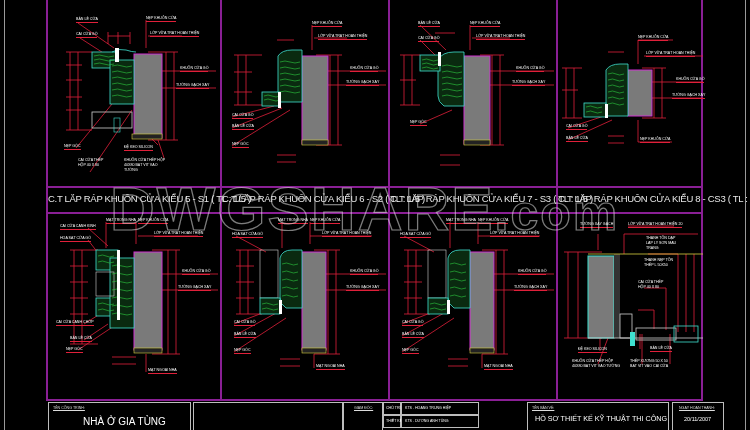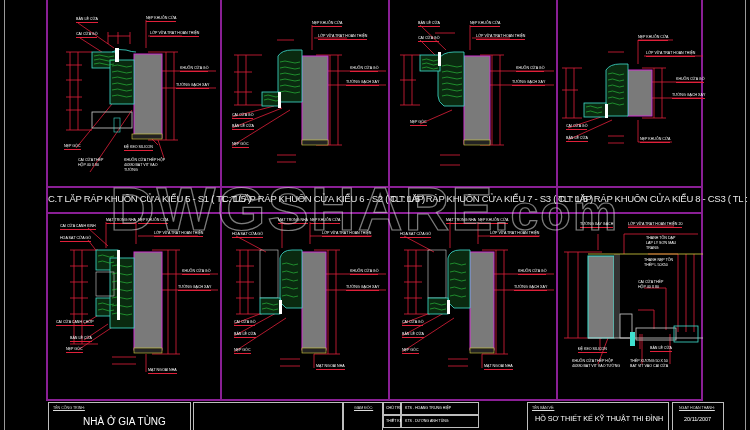--- a/index.html
+++ b/index.html
@@ -488,18 +488,18 @@
   <div class="tb-text" style="left:3px;top:3px;font-size:3.6px;">KTS . HOÀNG TRUNG HIỆP</div>
 </div>
 <div class="tb-cell" style="left:383px;top:415px;width:18px;height:13px;">
   <div class="tb-text" style="left:2px;top:3px;font-size:3.6px;">THIẾT KẾ</div>
 </div>
 <div class="tb-cell" style="left:401px;top:415px;width:78px;height:13px;">
   <div class="tb-text" style="left:3px;top:3px;font-size:3.6px;">KTS . DƯƠNG ANH TÙNG</div>
 </div>
 <div class="tb-cell" style="left:527px;top:402px;width:142px;height:30px;">
   <div class="tb-small" style="left:4px;top:3px;">TÊN BẢN VẼ:</div>
-  <div class="tb-text" style="left:7px;top:11px;font-size:7.2px;">HỒ SƠ THIẾT KẾ KỸ THUẬT THI ĐÌNH</div>
+  <div class="tb-text" style="left:7px;top:11px;font-size:7.2px;">HỒ SƠ THIẾT KẾ KỸ THUẬT THI CÔNG</div>
 </div>
 <div class="tb-cell" style="left:672px;top:402px;width:52px;height:30px;">
   <div class="tb-small" style="left:6px;top:3px;">NGÀY HOÀN THÀNH:</div>
   <div class="tb-text" style="left:11px;top:13px;font-size:5.5px;">20/11/2007</div>
 </div>
 
 </body></html>

